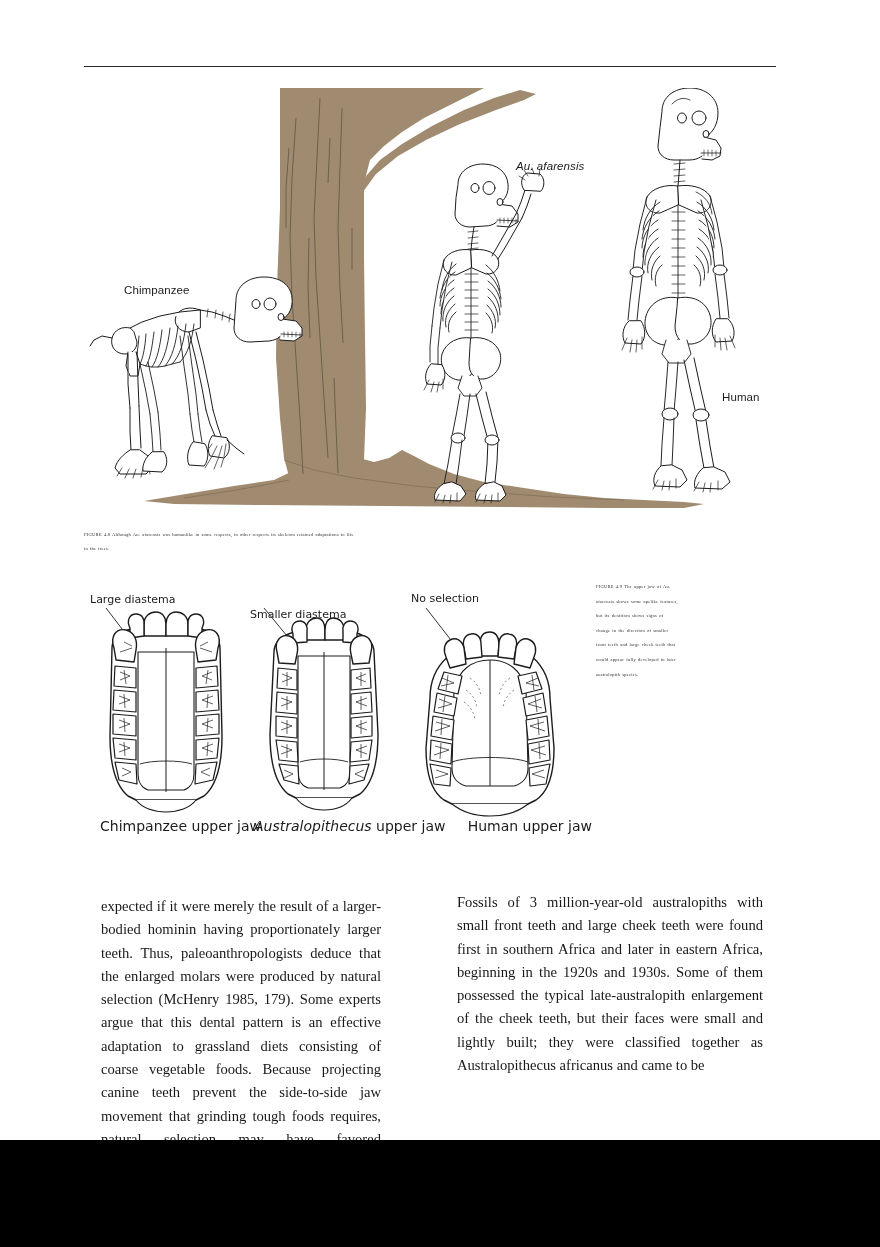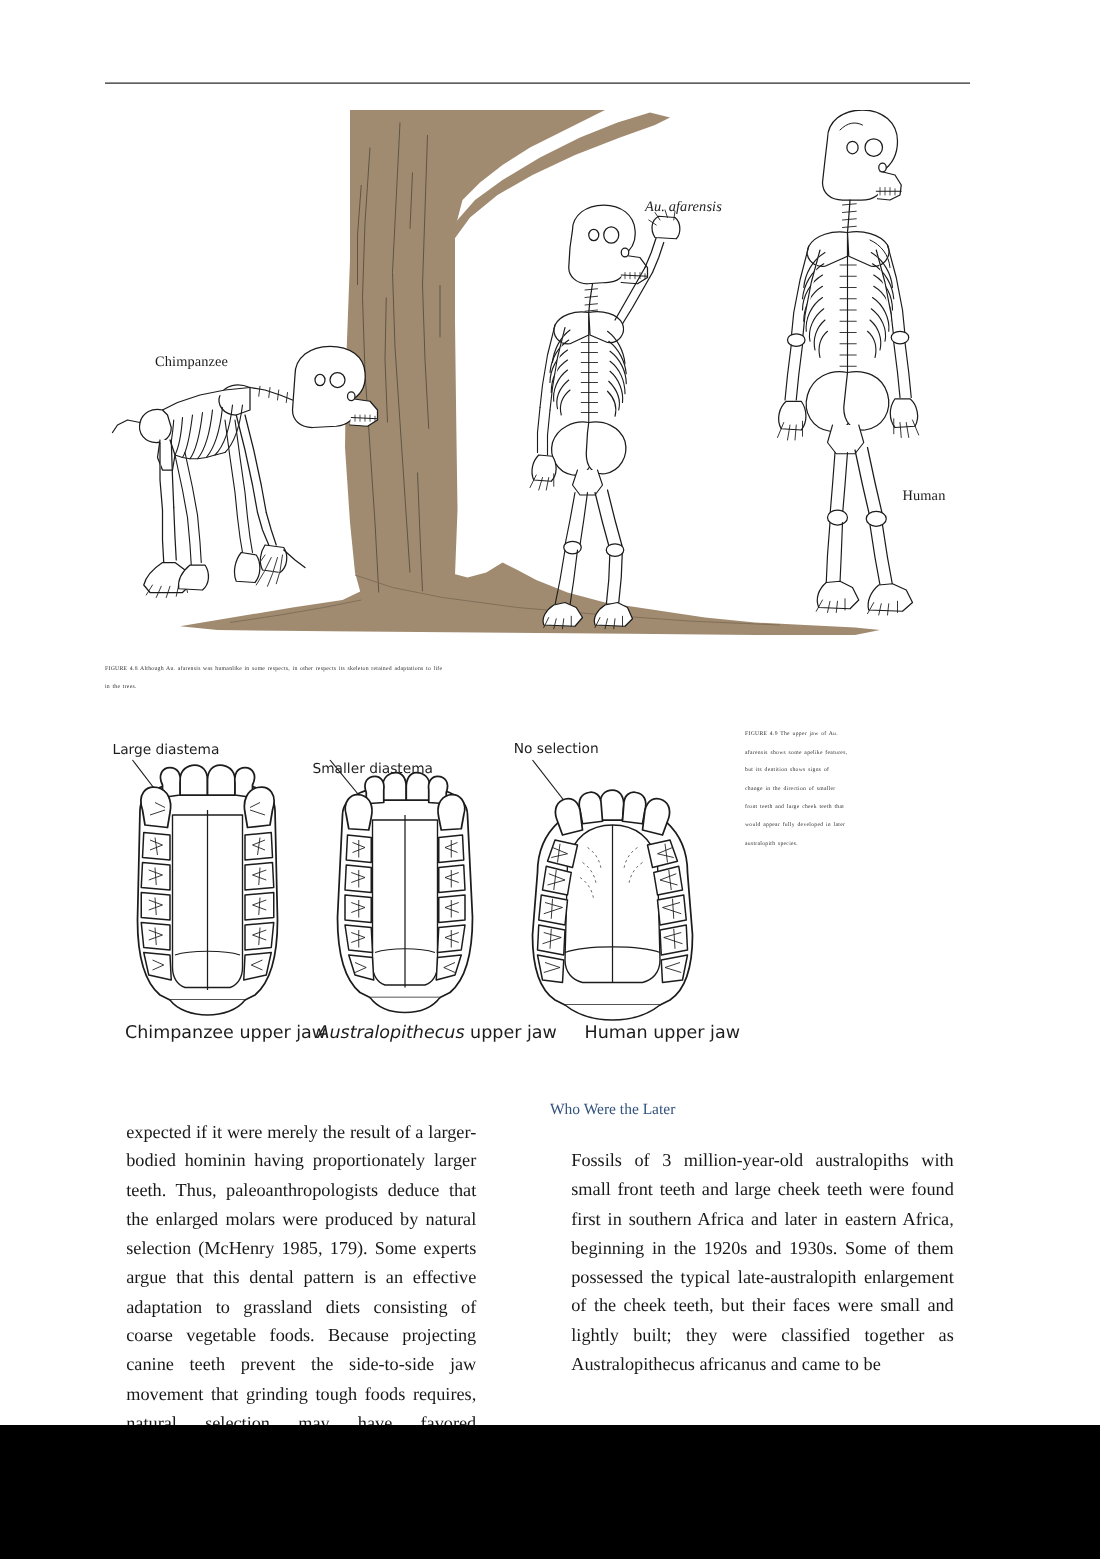--- a/index.html
+++ b/index.html
@@ -47,21 +47,21 @@
     position: absolute;
     left: 84px;
     top: 88px;
     width: 700px;
     height: 430px;
   }
   #fig48 svg { display: block; }
 
   .fig-label {
     position: absolute;
-    font-family: Liberation Serif, serif;
+    font-family: Liberation Sans, sans-serif;
     font-size: 11.5px;
     color: #1c1c1c;
     letter-spacing: .1px;
     white-space: nowrap;
   }
   .fig-label.ital { font-style: italic; }
 
   #label-chimp  { left: 40px;  top: 196px; }
   #label-afar   { left: 432px; top: 72px;  }
   #label-human  { left: 638px; top: 303px; }
@@ -726,20 +726,19 @@
   </div>
 
   <div class="caption-49">FIGURE 4.9 The upper jaw of Au. afarensis shows some apelike features, but its dentition shows signs of change in the direction of smaller front teeth and large cheek teeth that would appear fully developed in later australopith species.</div>
 
   <div id="col-left">
     <p class="body-p">expected if it were merely the result of a larger-bodied hominin having proportionately larger teeth. Thus, paleoanthropologists deduce that the enlarged molars were produced by natural selection (McHenry 1985, 179). Some experts argue that this dental pattern is an effective adaptation to grassland diets consisting of coarse vegetable foods. Because projecting canine teeth prevent the side-to-side jaw movement that grinding tough foods requires, natural selection may have favored australopiths whose canines did not project beyond the tooth row.</p>
   </div>
 
   <div id="col-right">
     <div class="heading-blue">
-      <div>Who Were the Later</div>
     </div>
     <p class="body-p">Fossils of 3 million-year-old australopiths with small front teeth and large cheek teeth were found first in southern Africa and later in eastern Africa, beginning in the 1920s and 1930s. Some of them possessed the typical late-australopith enlargement of the cheek teeth, but their faces were small and lightly built; they were classified together as Australopithecus africanus and came to be</p>
   </div>
 
 </div>
 
 <div id="bottom-band"></div>
 
 </body></html>

